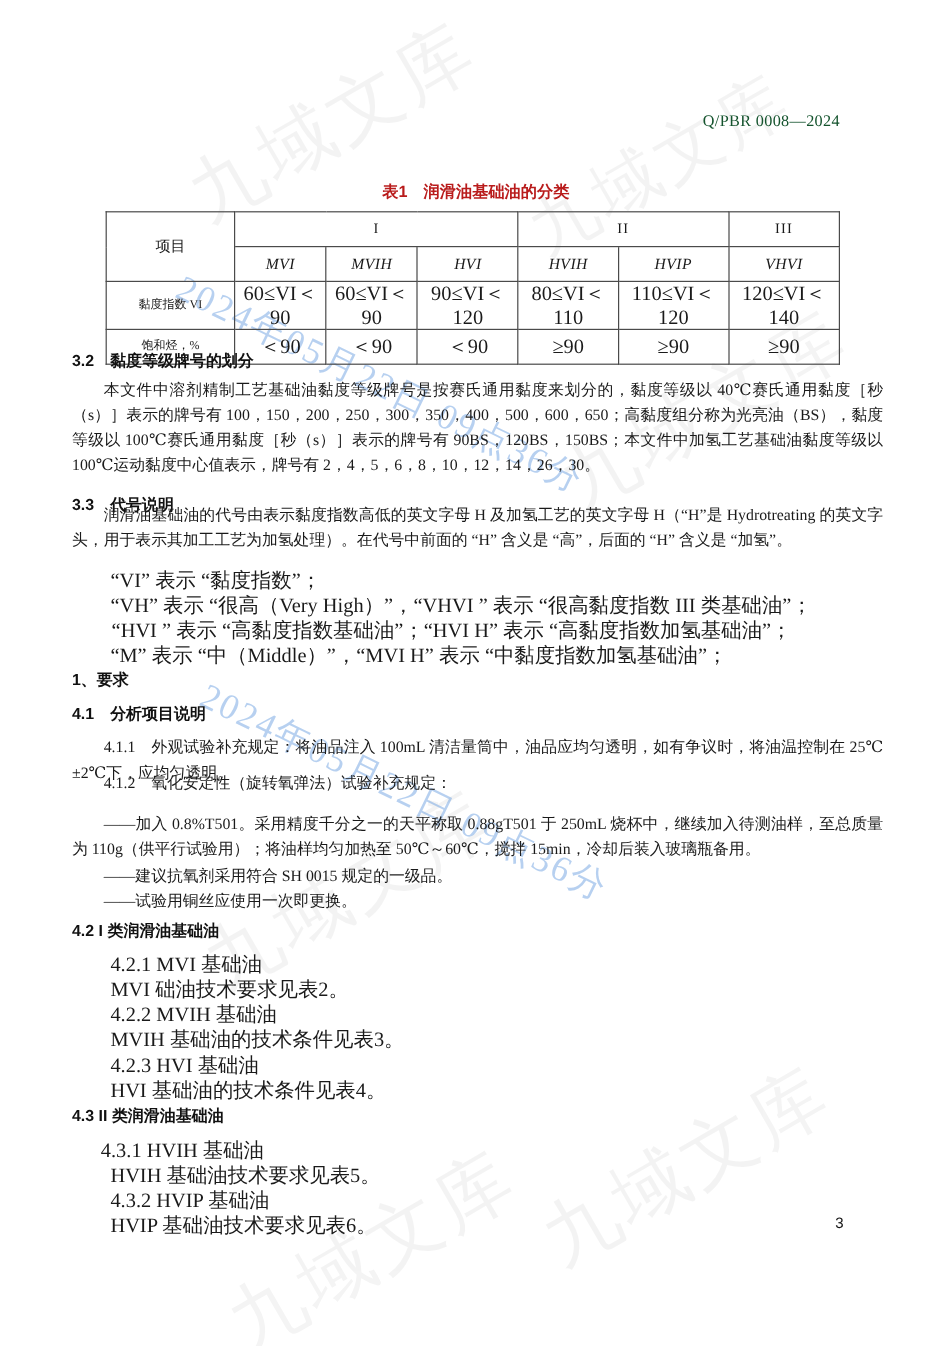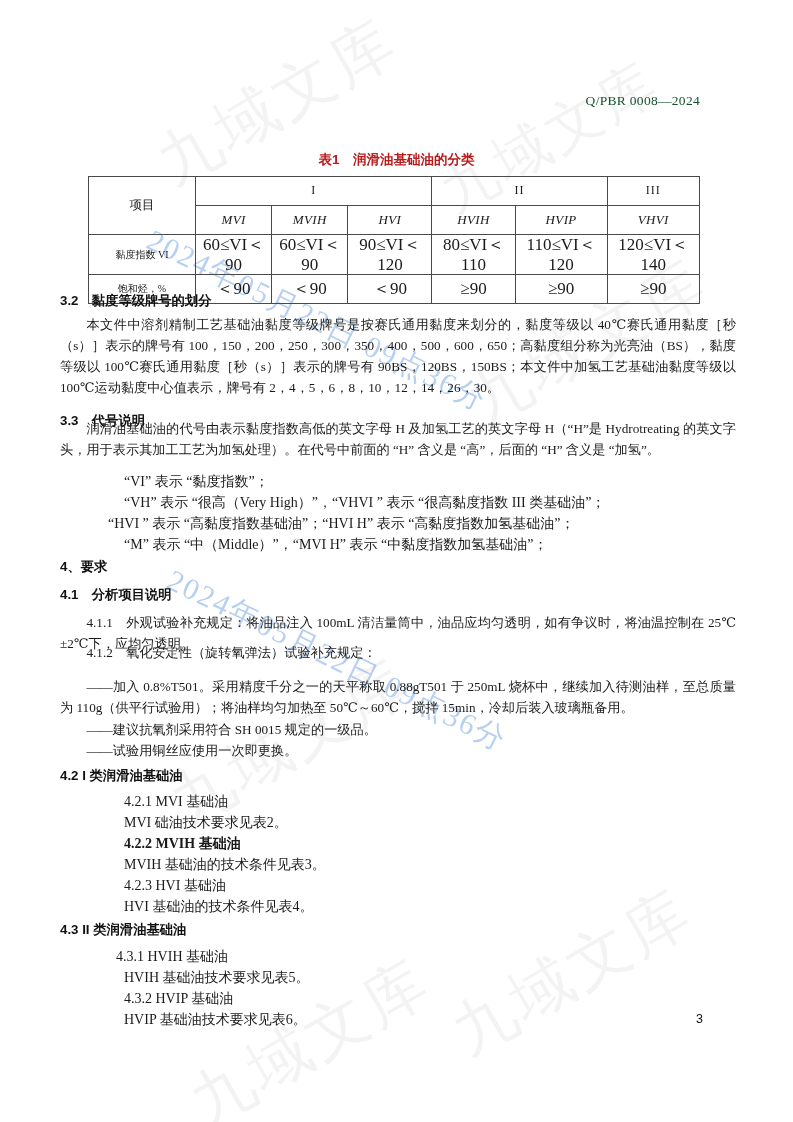--- a/index.html
+++ b/index.html
@@ -126,24 +126,23 @@
     left: 60px;
     width: 676px;
     font-size: 13.2px;
     line-height: 1.60;
     text-indent: 2em;
     text-align: justify;
   }
 
   .line {
     position: absolute;
-    font-size: 14px;
+    font-size: 17px;
     line-height: 1.55;
     white-space: nowrap;
-    margin-left: 32px;
   }
 
   .pageno {
     position: absolute;
     right: 90px;
     top: 1012px;
     font-family: "Liberation Sans", "DejaVu Sans", sans-serif;
     font-size: 12.5px;
     color: #111;
   }
@@ -209,40 +208,40 @@
       </table>
 
     <div class="sec-h" style="top:292px;">3.2　黏度等级牌号的划分</div>
     <div class="para" style="top:314px;">本文件中溶剂精制工艺基础油黏度等级牌号是按赛氏通用黏度来划分的，黏度等级以 40℃赛氏通用黏度［秒（s）］表示的牌号有 100，150，200，250，300，350，400，500，600，650；高黏度组分称为光亮油（BS），黏度等级以 100℃赛氏通用黏度［秒（s）］表示的牌号有 90BS，120BS，150BS；本文件中加氢工艺基础油黏度等级以 100℃运动黏度中心值表示，牌号有 2，4，5，6，8，10，12，14，26，30。</div>
 
     <div class="sec-h" style="top:412px;">3.3　代号说明</div>
     <div class="para" style="top:418px;">润滑油基础油的代号由表示黏度指数高低的英文字母 H 及加氢工艺的英文字母 H（“H”是 Hydrotreating 的英文字头，用于表示其加工工艺为加氢处理）。在代号中前面的 “H” 含义是 “高”，后面的 “H” 含义是 “加氢”。</div>
 
     <div class="line" style="left:92px; top:471px;">“VI” 表示 “黏度指数”；</div>
     <div class="line" style="left:92px; top:492px;">“VH” 表示 “很高（Very High）”，“VHVI ” 表示 “很高黏度指数 III 类基础油”；</div>
-    <div class="line" style="left:76px; top:513px;">“HVI ” 表示 “高黏度指数基础油”；“HVI H” 表示 “高黏度指数加氢基础油”；</div>
+    <div class="line" style="left:93px; top:513px;">“HVI ” 表示 “高黏度指数基础油”；“HVI H” 表示 “高黏度指数加氢基础油”；</div>
     <div class="line" style="left:92px; top:534px;">“M” 表示 “中（Middle）”，“MVI H” 表示 “中黏度指数加氢基础油”；</div>
 
-    <div class="sec-h" style="top:558px;">4、要求</div>
+    <div class="sec-h" style="top:558px;">1、要求</div>
 
     <div class="sec-h" style="top:586px;">4.1　分析项目说明</div>
 
     <div class="para" style="top:612px;">4.1.1　外观试验补充规定：将油品注入 100mL 清洁量筒中，油品应均匀透明，如有争议时，将油温控制在 25℃±2℃下，应均匀透明。</div>
 
     <div class="para" style="top:642px;">4.1.2　氧化安定性（旋转氧弹法）试验补充规定：</div>
 
     <div class="para" style="top:676px;">——加入 0.8%T501。采用精度千分之一的天平称取 0.88gT501 于 250mL 烧杯中，继续加入待测油样，至总质量为 110g（供平行试验用）；将油样均匀加热至 50℃～60℃，搅拌 15min，冷却后装入玻璃瓶备用。</div>
     <div class="para" style="top:719px;">——建议抗氧剂采用符合 SH 0015 规定的一级品。</div>
     <div class="para" style="top:740px;">——试验用铜丝应使用一次即更换。</div>
 
     <div class="sec-h" style="top:767px;">4.2 I 类润滑油基础油</div>
 
     <div class="line" style="left:92px; top:791px;">4.2.1 MVI 基础油</div>
     <div class="line" style="left:92px; top:812px;">MVI 础油技术要求见表2。</div>
-    <div class="line" style="left:92px; top:833px;font-weight:bold;">4.2.2 MVIH 基础油</div>
+    <div class="line" style="left:92px; top:833px;">4.2.2 MVIH 基础油</div>
     <div class="line" style="left:92px; top:854px;">MVIH 基础油的技术条件见表3。</div>
     <div class="line" style="left:92px; top:875px;">4.2.3 HVI 基础油</div>
     <div class="line" style="left:92px; top:896px;">HVI 基础油的技术条件见表4。</div>
 
     <div class="sec-h" style="top:921px;">4.3 II 类润滑油基础油</div>
 
     <div class="line" style="left:84px; top:946px;text-align:right;">4.3.1 HVIH 基础油</div>
     <div class="line" style="left:92px; top:967px;">HVIH 基础油技术要求见表5。</div>
     <div class="line" style="left:92px; top:988px;">4.3.2 HVIP 基础油</div>
     <div class="line" style="left:92px; top:1009px;">HVIP 基础油技术要求见表6。</div>

